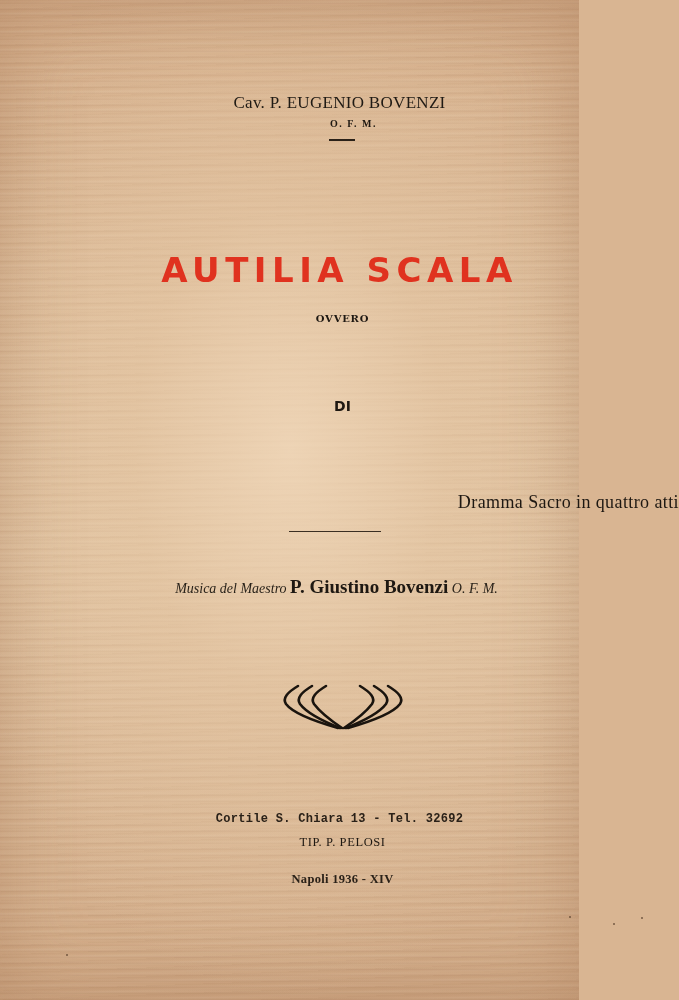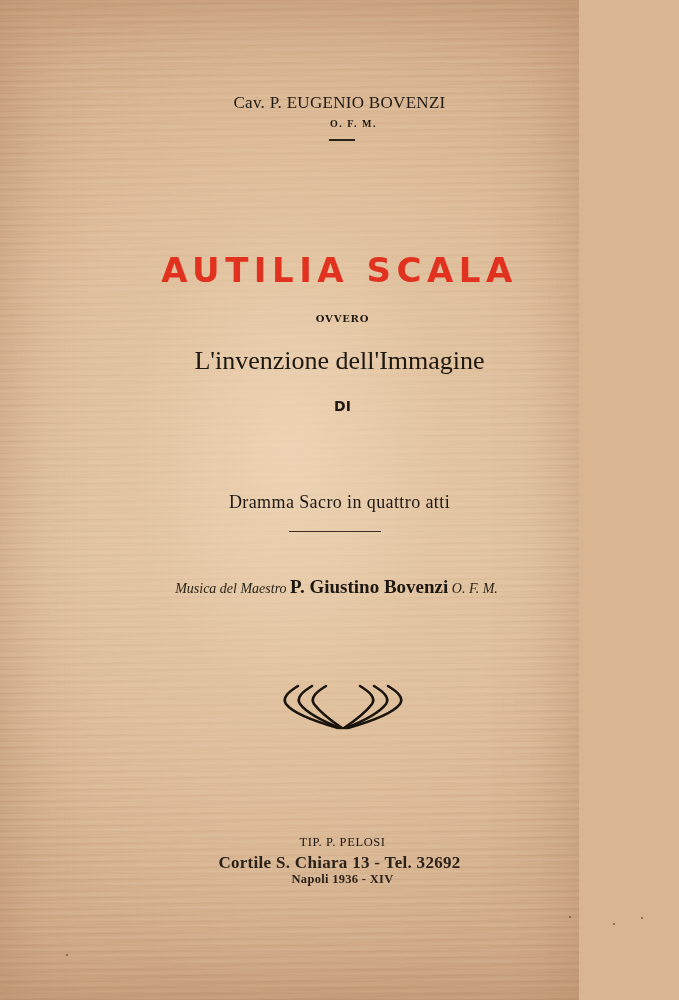--- a/index.html
+++ b/index.html
@@ -90,20 +90,21 @@
     .title-place {
       top: 430px;
       font-size: 34px;
       letter-spacing: 4.5px;
     }
     .genre {
       top: 492px;
       font-family: "Liberation Serif", serif;
       font-size: 18px;
       letter-spacing: 0.4px;
+      text-align: right;
     }
     .rule-long {
       position: absolute;
       top: 531px;
       left: 289px;
       width: 92px;
       height: 1px;
       background: #3a2e22;
     }
     .music {
@@ -129,24 +130,24 @@
       height: 48px;
     }
     .printer {
       top: 835px;
       font-size: 12.5px;
       letter-spacing: 0.6px;
       font-family: "Liberation Serif", serif;
       left: 3px;
     }
     .address {
-      top: 853px;
-      font-size: 17px;
+      top: 812px;
+      font-size: 12px;
       letter-spacing: 0.3px;
-      font-family: Liberation Serif, serif;
+      font-family: Liberation Mono, monospace;
       font-weight: bold;
       color: #2a2118;
     }
     .city {
       top: 872px;
       font-size: 12.5px;
       letter-spacing: 0.3px;
       font-family: "Liberation Serif", serif;
       font-weight: bold;
       color: #2a2118;
@@ -165,21 +166,20 @@
 <body>
 
 <div class="cover">
 
   <div class="line author">Cav. P. EUGENIO BOVENZI</div>
   <div class="line author-order">O. F. M.</div>
   <div class="rule-short"></div>
 
   <div class="line title-red title-main">AUTILIA SCALA</div>
   <div class="line ovvero">OVVERO</div>
-  <div class="line subtitle">L'invenzione dell'Immagine</div>
   <div class="line di">DI</div>
   <div class="line genre">Dramma Sacro in quattro atti</div>
   <div class="rule-long"></div>
 
   <div class="line music">
     <span class="ital">Musica del Maestro</span>
     <span class="bold">P. Giustino Bovenzi</span>
     <span class="ital">O. F. M.</span>
   </div>
 

